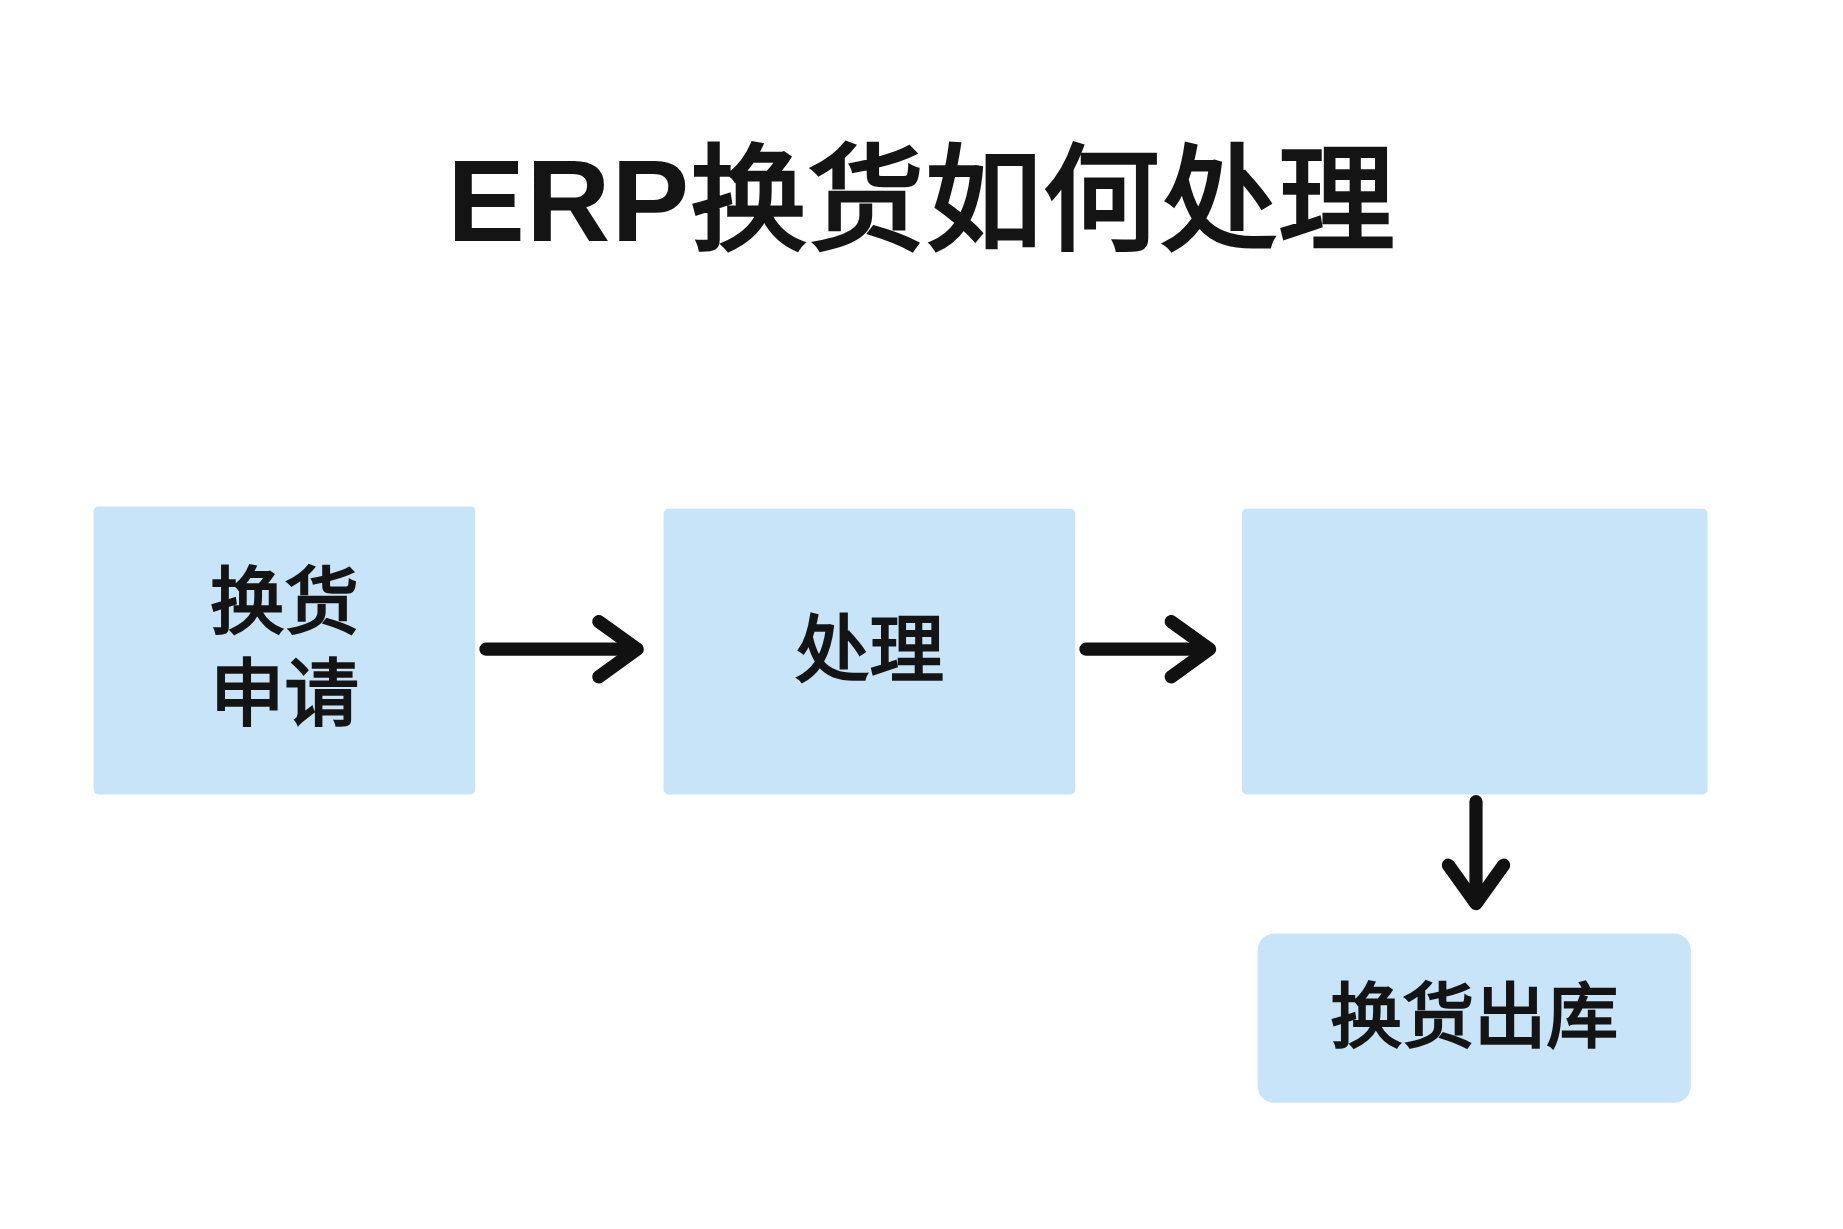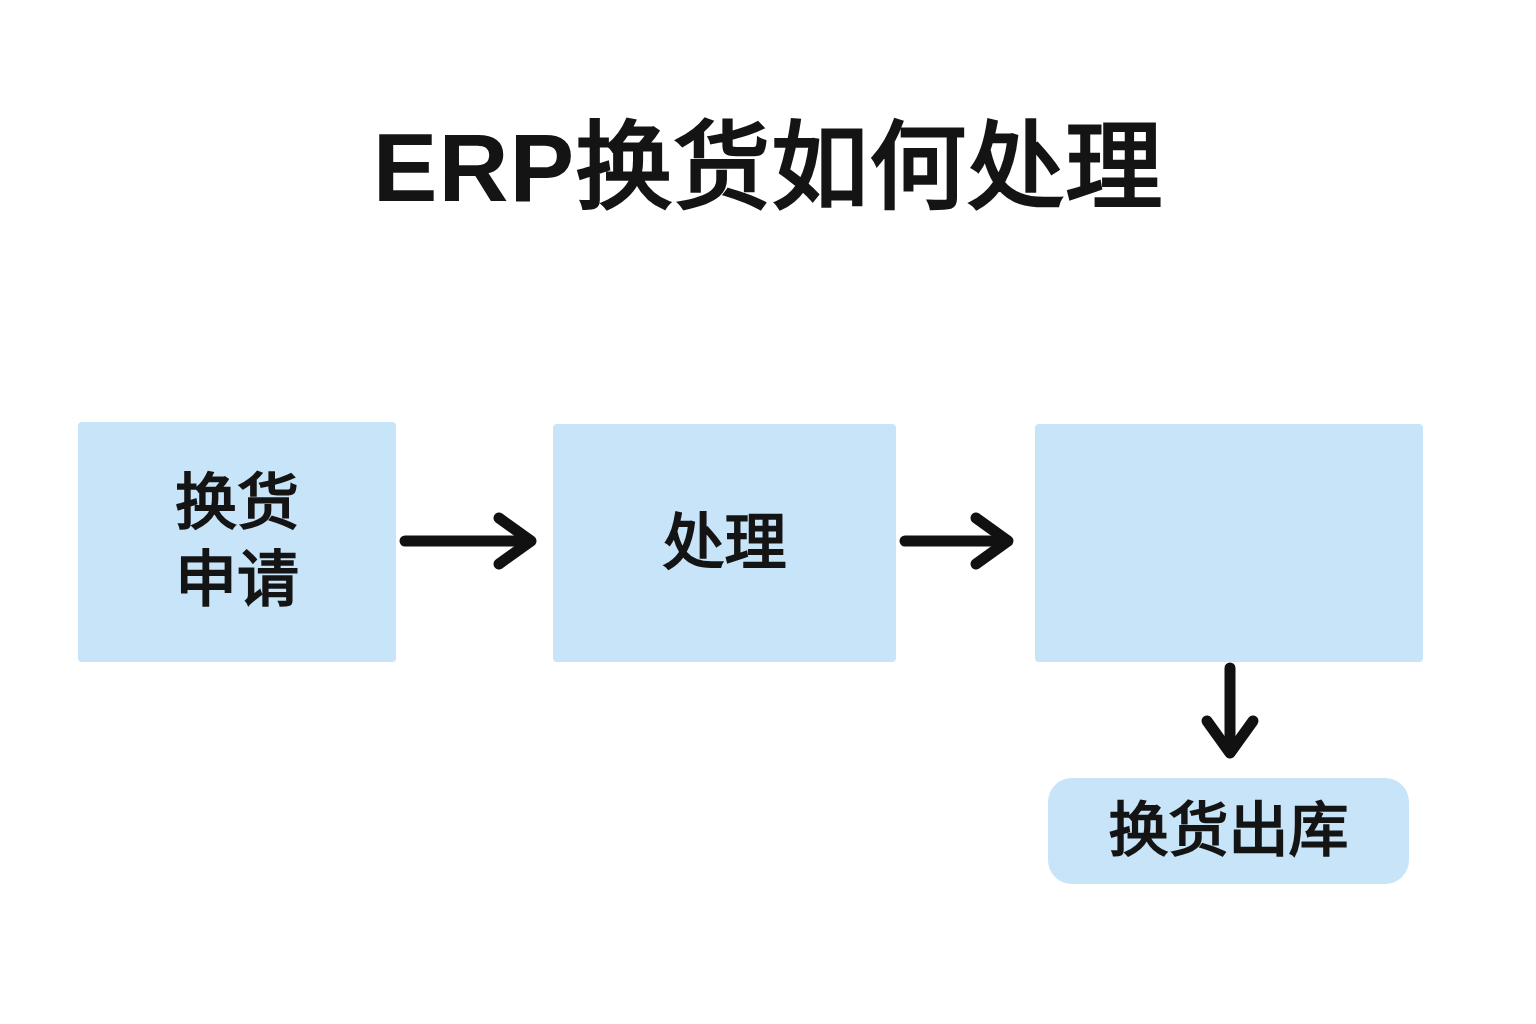--- a/index.html
+++ b/index.html
@@ -37,24 +37,24 @@
     color: #141414;
     font-weight: 900;
     font-size: 62px;
     line-height: 1.24;
     text-align: center;
   }
   .node-1 { left: 78px;   top: 422px; width: 318px; height: 240px; }
   .node-2 { left: 553px;  top: 424px; width: 343px; height: 238px; }
   .node-3 { left: 1035px; top: 424px; width: 388px; height: 238px; }
   .node-4 {
-    left: 1048px; top: 778px; width: 361px; height: 106px;
+    left: 1048px; top: 778px; width: 361px; height: 141px;
     flex-direction: row;
     font-size: 60px;
-    border-radius: 24px;
+    border-radius: 14px;
   }
   .arrow { position: absolute; }
   .arrow-1 { left: 398px;  top: 505px; width: 152px; height: 72px; }
   .arrow-2 { left: 899px;  top: 505px; width: 128px; height: 72px; }
   .arrow-3 { left: 1194px; top: 660px; width: 72px;  height: 112px; }
   .arrow svg { display: block; width: 100%; height: 100%; }
   .arrow line, .arrow polyline {
     stroke: #111111;
     stroke-width: 11;
     stroke-linecap: round;

